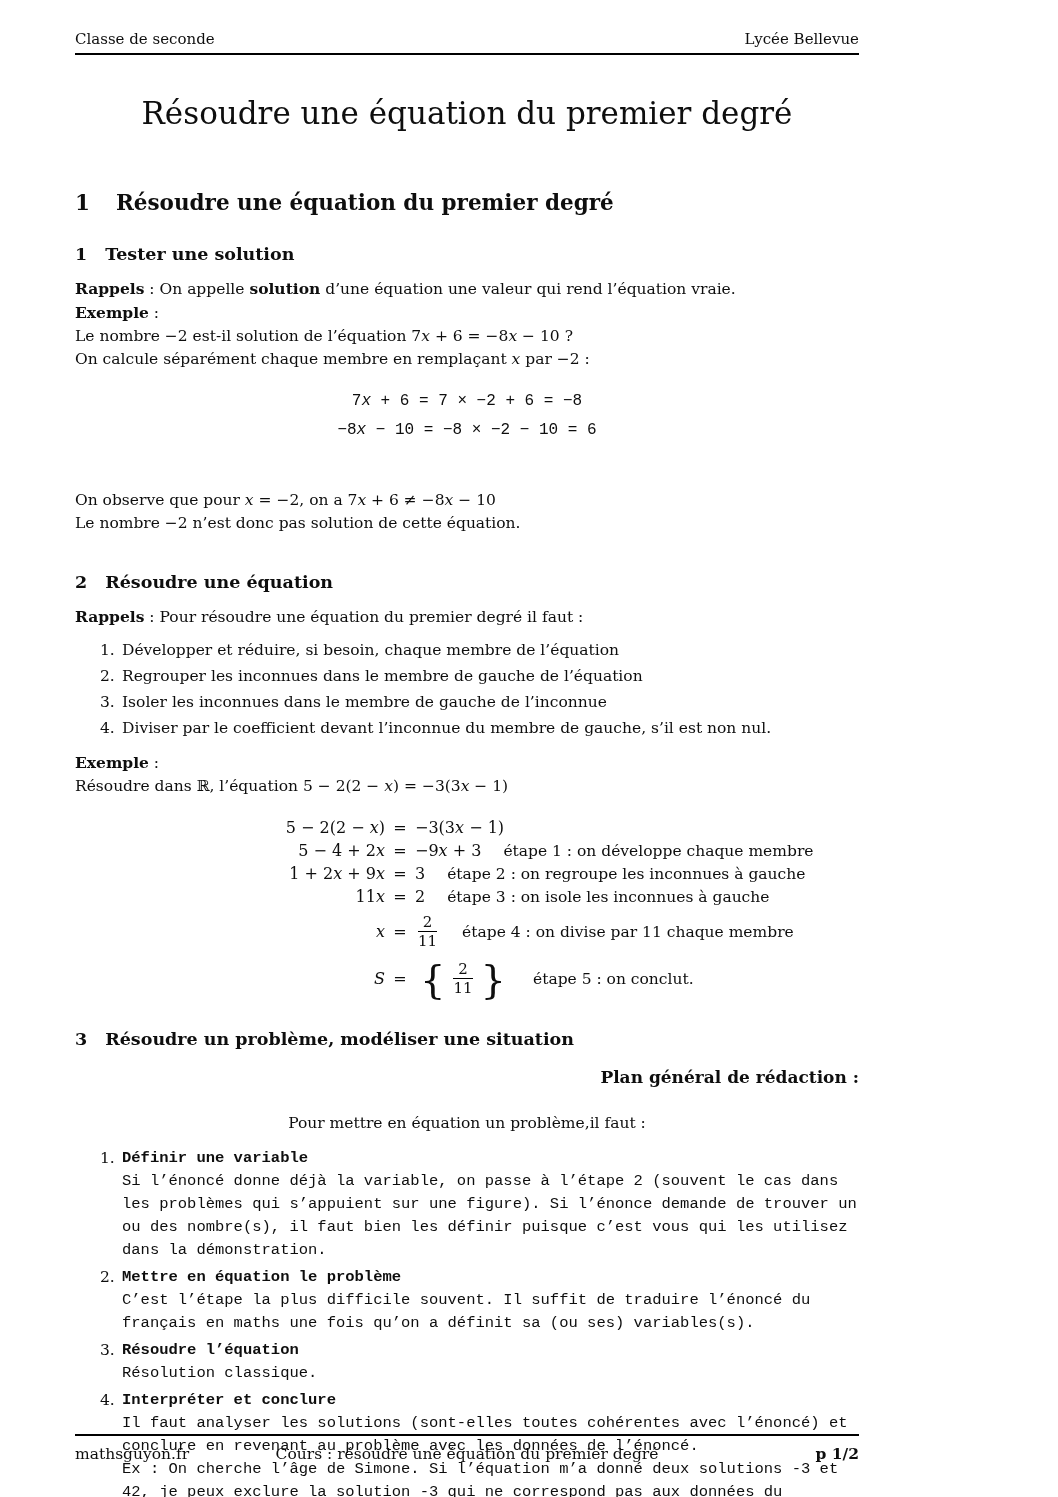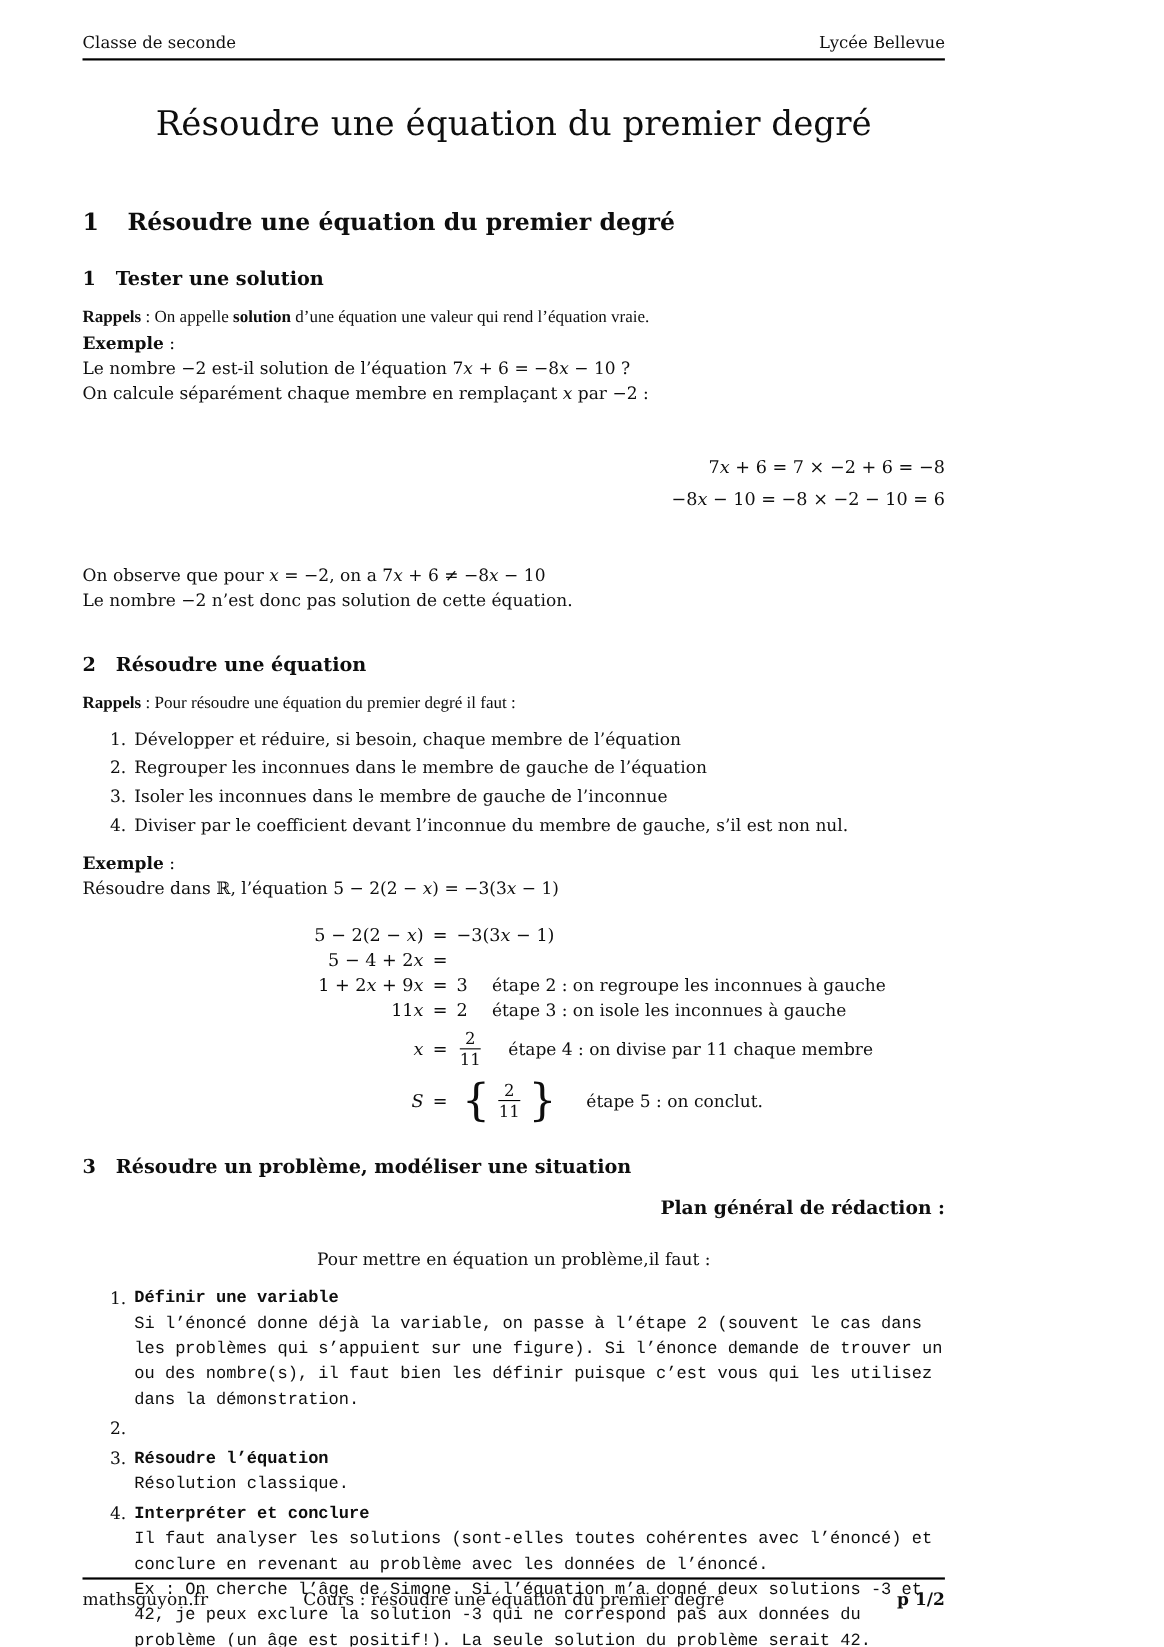--- a/index.html
+++ b/index.html
@@ -44,30 +44,30 @@
   }
   .sub-heading{
     display:flex;gap:18px;
     font-size:17.5px;font-weight:bold;line-height:22px;
   }
   .sh1{margin-top:27px;}
   .sh2{margin-top:36px;}
   .sh3{margin-top:26px;}
 
   .body{margin:0;font-size:15.5px;line-height:23px;}
-  .mt12{margin-top:12px;font-family:Liberation Serif, serif;}
+  .mt12{margin-top:12px;}
   .mt10{margin-top:10px;}
   .mt23{margin-top:23px;text-align:center;}
   b,.b{font-weight:bold;}
 
   
   .gather{
-    margin:40px 0 44px 0;
-    text-align:right;
-    font-size:16px;line-height:29px;
+    margin:16px 0 44px 0;
+    text-align:center;
+    font-size:16px;line-height:29px;font-family:Liberation Mono, monospace;
   }
 
   
   .olist{margin-top:8px;}
   .olist .li{display:flex;padding:1.5px 0;font-size:15.5px;line-height:23px;}
   .li-num{flex:none;width:22px;margin-left:25px;}
 
   
   .align{margin:18px 0 0 180px;font-size:16px;}
   .align .row{display:flex;align-items:center;padding:2px 0;}
@@ -163,20 +163,24 @@
       <span class="lhs math">5 − 2(2 − <i>x</i>)</span>
       <span class="eqs">=</span>
       <span class="rhs">
           <span class="math">−3(3<i>x</i> − 1)</span>
           <span class="note"></span>
         </span>
     </div>
     <div class="row">
       <span class="lhs math">5 − 4 + 2<i>x</i></span>
       <span class="eqs">=</span>
+      <span class="rhs">
+          <span class="math">−9<i>x</i> + 3</span>
+          <span class="note">étape 1 : on développe chaque membre</span>
+        </span>
     </div>
     <div class="row">
       <span class="lhs math">1 + 2<i>x</i> + 9<i>x</i></span>
       <span class="eqs">=</span>
       <span class="rhs">
           <span class="math">3</span>
           <span class="note">étape 2 : on regroupe les inconnues à gauche</span>
         </span>
     </div>
     <div class="row">
@@ -225,20 +229,24 @@
   <div class="pitems">
     <div class="pitem">
       <span class="li-num">1.</span>
       <span class="pcontent">
         <span class="ptitle">Définir une variable</span>
         <div class="pbody">Si l’énoncé donne déjà la variable, on passe à l’étape 2 (souvent le cas dans les problèmes qui s’appuient sur une figure). Si l’énonce demande de trouver un ou des nombre(s), il faut bien les définir puisque c’est vous qui les utilisez dans la démonstration.</div>
       </span>
     </div>
     <div class="pitem">
       <span class="li-num">2.</span>
+      <span class="pcontent">
+        <span class="ptitle">Mettre en équation le problème</span>
+        <div class="pbody">C’est l’étape la plus difficile souvent. Il suffit de traduire l’énoncé du français en maths une fois qu’on a définit sa (ou ses) variables(s).</div>
+      </span>
     </div>
     <div class="pitem">
       <span class="li-num">3.</span>
       <span class="pcontent">
         <span class="ptitle">Résoudre l’équation</span>
         <div class="pbody">Résolution classique.</div>
       </span>
     </div>
     <div class="pitem">
       <span class="li-num">4.</span>

